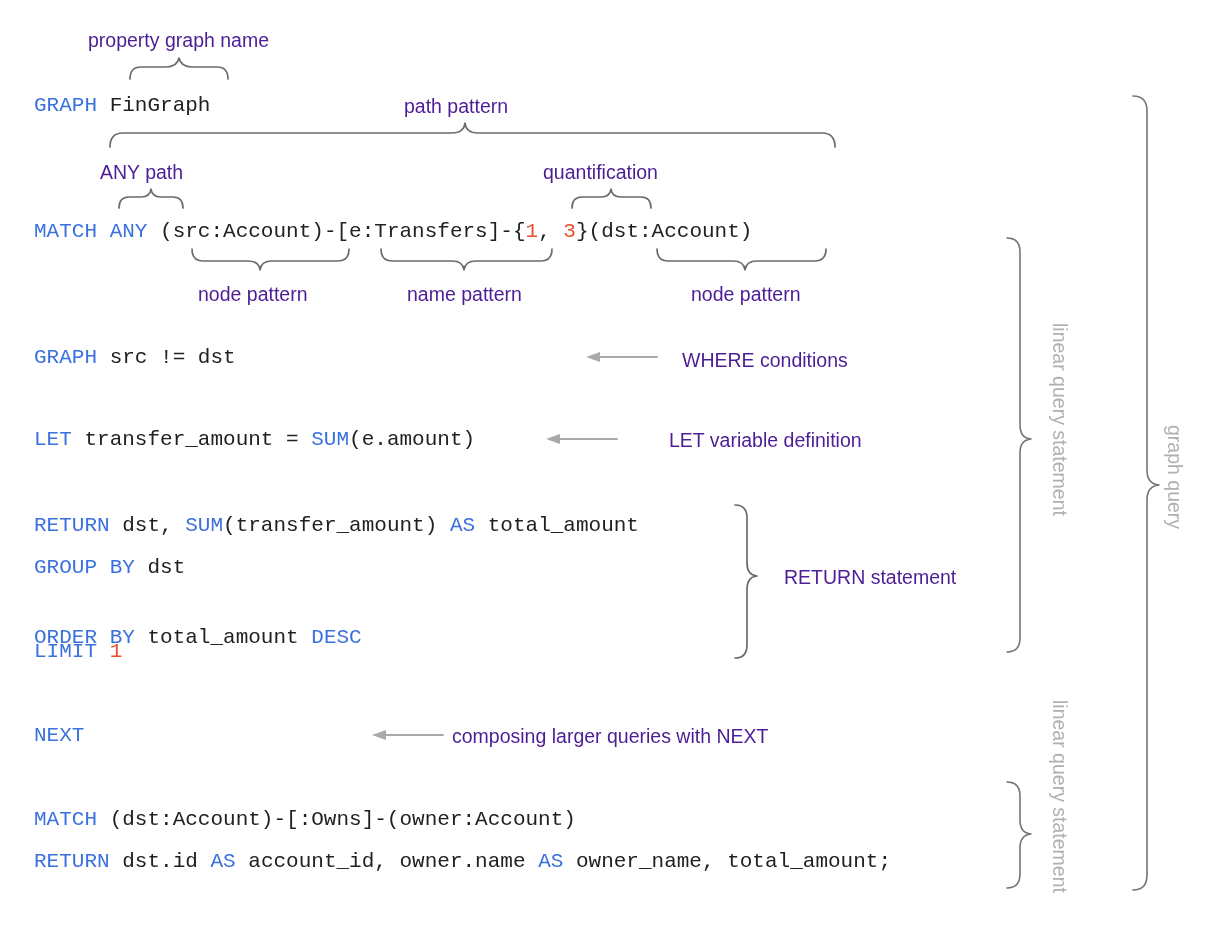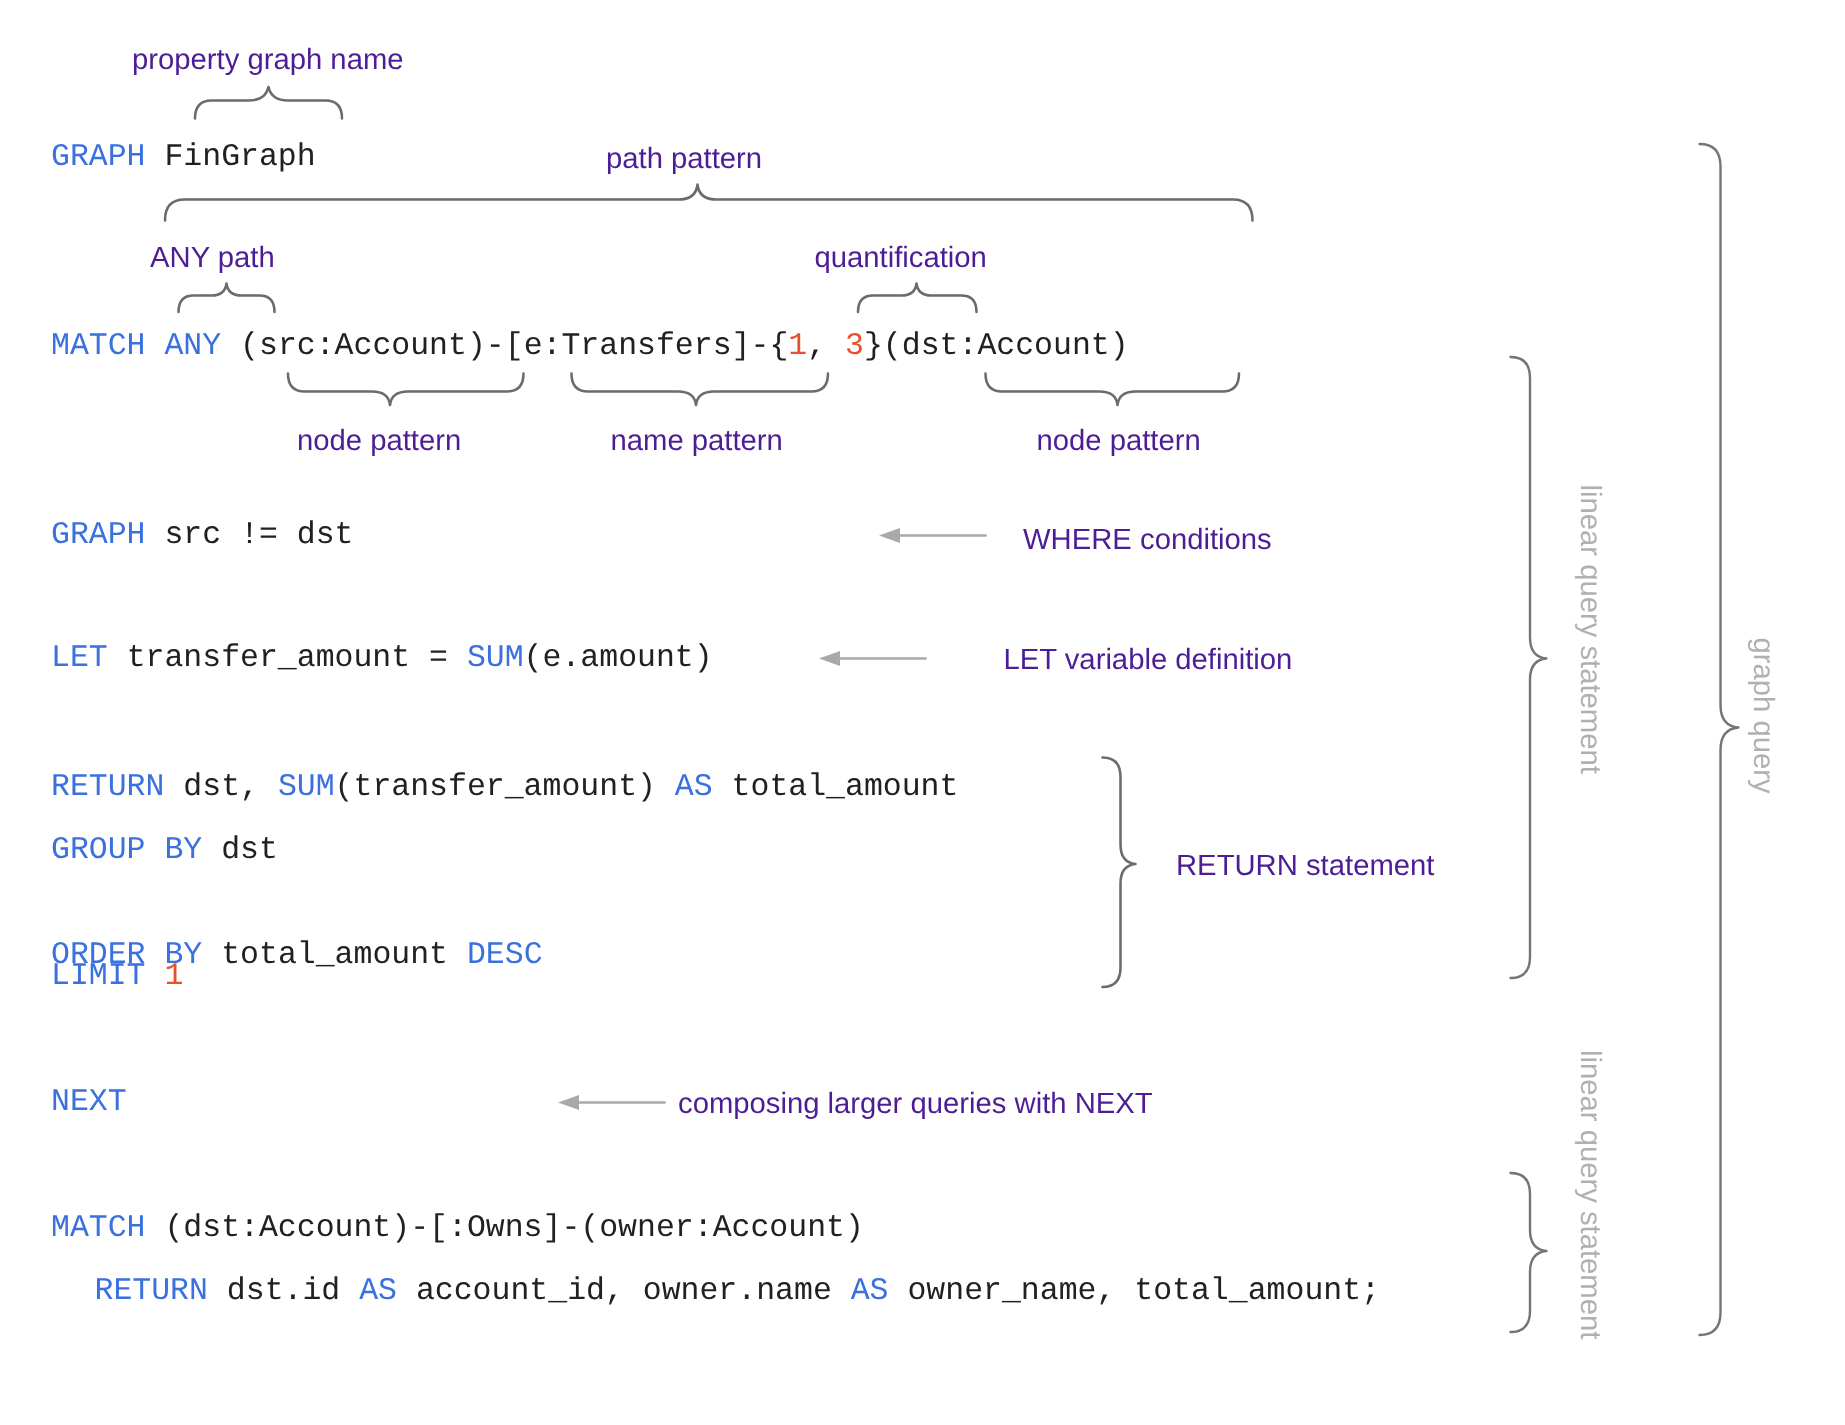--- a/index.html
+++ b/index.html
@@ -191,15 +191,15 @@
   <div class="code" style="left:34px; top:557px;"><span class="kw">GROUP</span><span class="pl"> </span><span class="kw">BY</span><span class="pl"> </span><span class="pl">dst</span></div>
 
   <div class="code" style="left:34px; top:599px;margin-top:28px;"><span class="kw">ORDER</span><span class="pl"> </span><span class="kw">BY</span><span class="pl"> </span><span class="pl">total_amount </span><span class="kw">DESC</span></div>
 
   <div class="code" style="left:34px; top:641px;"><span class="kw">LIMIT</span><span class="pl"> </span><span class="num">1</span></div>
 
   <div class="code" style="left:34px; top:725px;"><span class="kw">NEXT</span></div>
 
   <div class="code" style="left:34px; top:809px;"><span class="kw">MATCH</span><span class="pl"> </span><span class="pl">(dst:Account)-[:Owns]-(owner:Account)</span></div>
 
-  <div class="code" style="left:34px; top:851px;margin-left:29px;"><span class="kw">RETURN</span><span class="pl"> </span><span class="pl">dst.id </span><span class="kw">AS</span><span class="pl"> account_id, owner.name </span><span class="kw">AS</span><span class="pl"> owner_name, total_amount;</span></div>
+  <div class="code" style="left:34px; top:851px;"><span class="kw">RETURN</span><span class="pl"> </span><span class="pl">dst.id </span><span class="kw">AS</span><span class="pl"> account_id, owner.name </span><span class="kw">AS</span><span class="pl"> owner_name, total_amount;</span></div>
 
 </div>
 
 </body></html>

